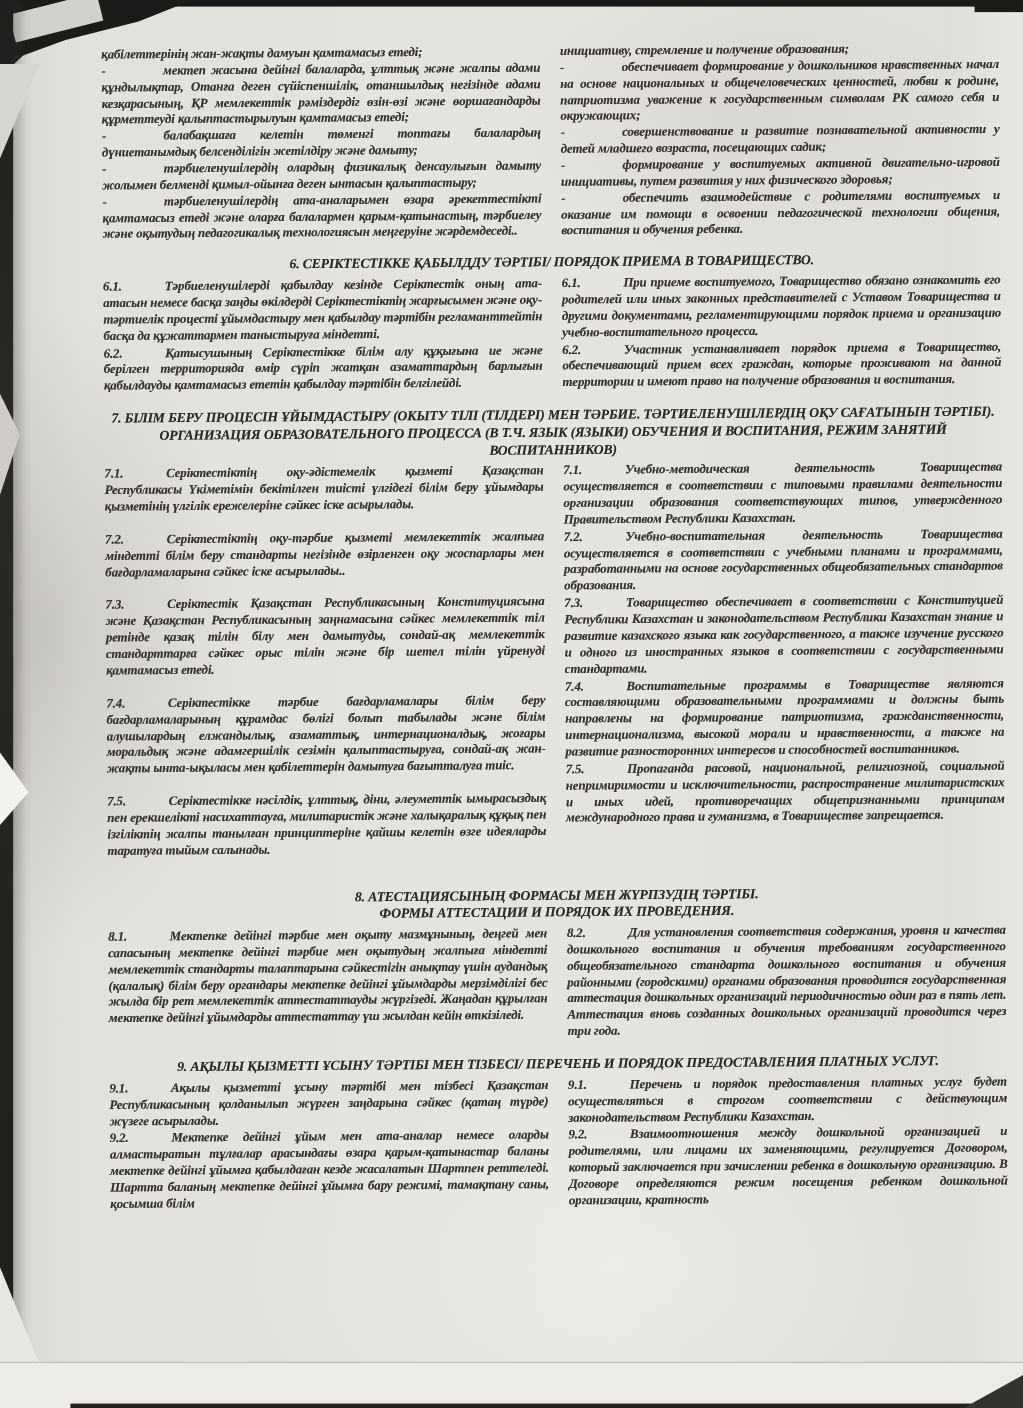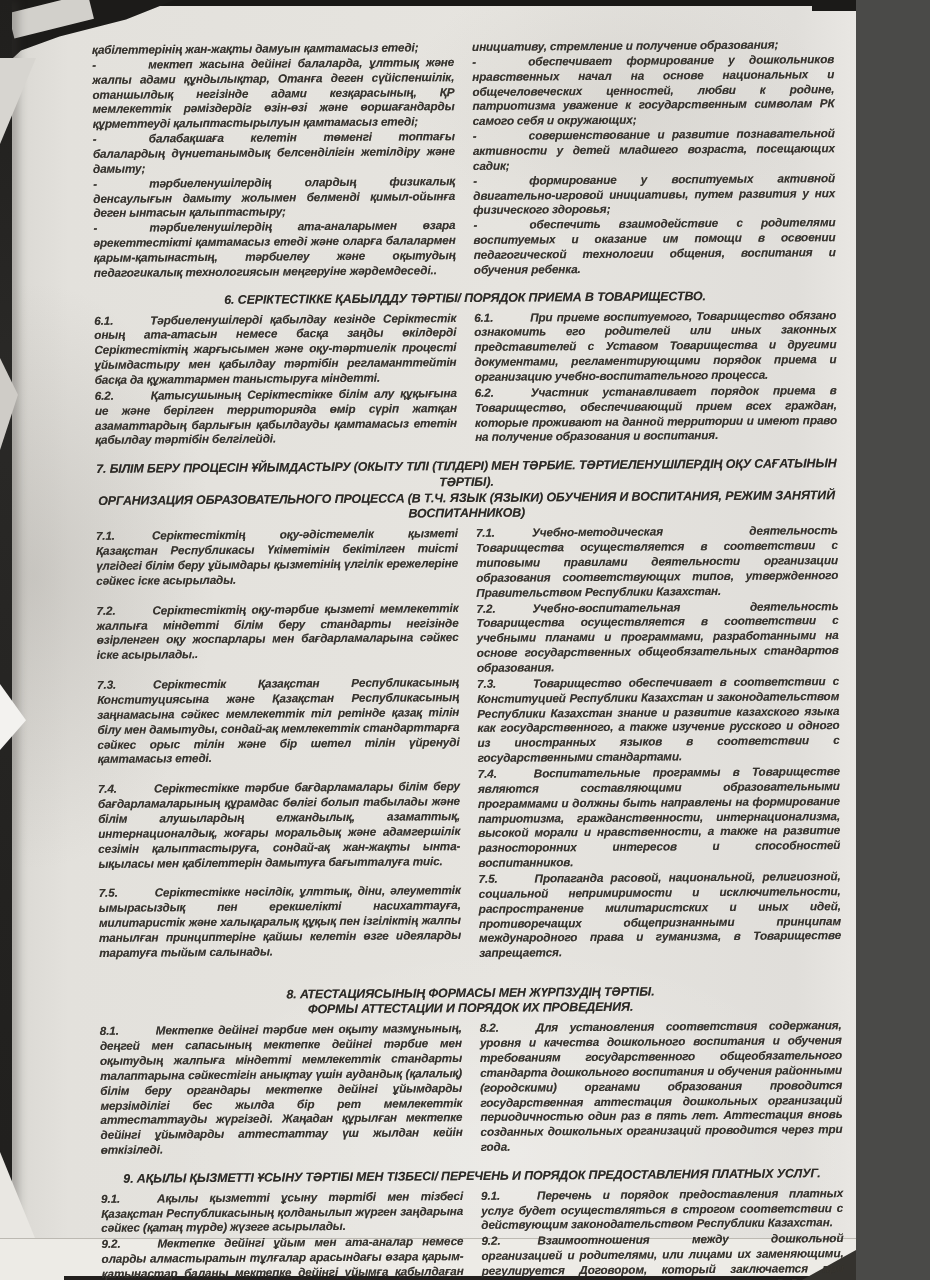--- a/index.html
+++ b/index.html
@@ -1,23 +1,23 @@
 <!DOCTYPE html>
 <html><head>
 <meta charset="utf-8">
 <style>
   html,body{margin:0;padding:0;background:#4a4a48;}
   .scan{
-    position:relative;width:856px;height:1280px;overflow:hidden;
+    position:relative;width:930px;height:1280px;overflow:hidden;
     background:
       radial-gradient(ellipse 300px 200px at 72% 8%, rgba(170,166,158,.18), transparent 70%),
       radial-gradient(ellipse 260px 420px at 4% 45%, rgba(120,116,110,.22), transparent 70%),
       radial-gradient(ellipse 500px 300px at 60% 90%, rgba(255,255,255,.25), transparent 70%),
       linear-gradient(90deg, #d8d6d1 0, #e3e1dc 8%, #e6e4df 60%, #e0deda 93%, #e9e7e3 100%);
-    font-family:Liberation Sans, sans-serif;
+    font-family:Liberation Serif, serif;
   }
   
   .art{position:absolute;pointer-events:none;}
   .edge-top{top:0;left:0;width:100%;height:6px;background:#191816;}
   .corner-tl{top:0;left:0;width:175px;height:70px;background:#1c1b19;
     clip-path:polygon(0 0,100% 0,72% 28%,34% 52%,12% 72%,0 100%);}
   .tear-tl{top:3px;left:10px;width:82px;height:26px;background:#d2d0cb;transform:rotate(-14deg);}
   .edge-left{top:0;left:0;width:12px;height:100%;background:linear-gradient(180deg,#201f1d,#2a2927 30%,#232220 70%,#201f1d);box-shadow:6px 0 10px rgba(60,58,54,.35);}
   .fold-1{top:58px;left:0;width:36px;height:86px;background:#d7d5d0;clip-path:polygon(0 0,100% 0,0 100%);}
   .fold-2{top:358px;left:0;width:18px;height:92px;background:#cfccc7;clip-path:polygon(0 0,100% 40%,0 100%);}

